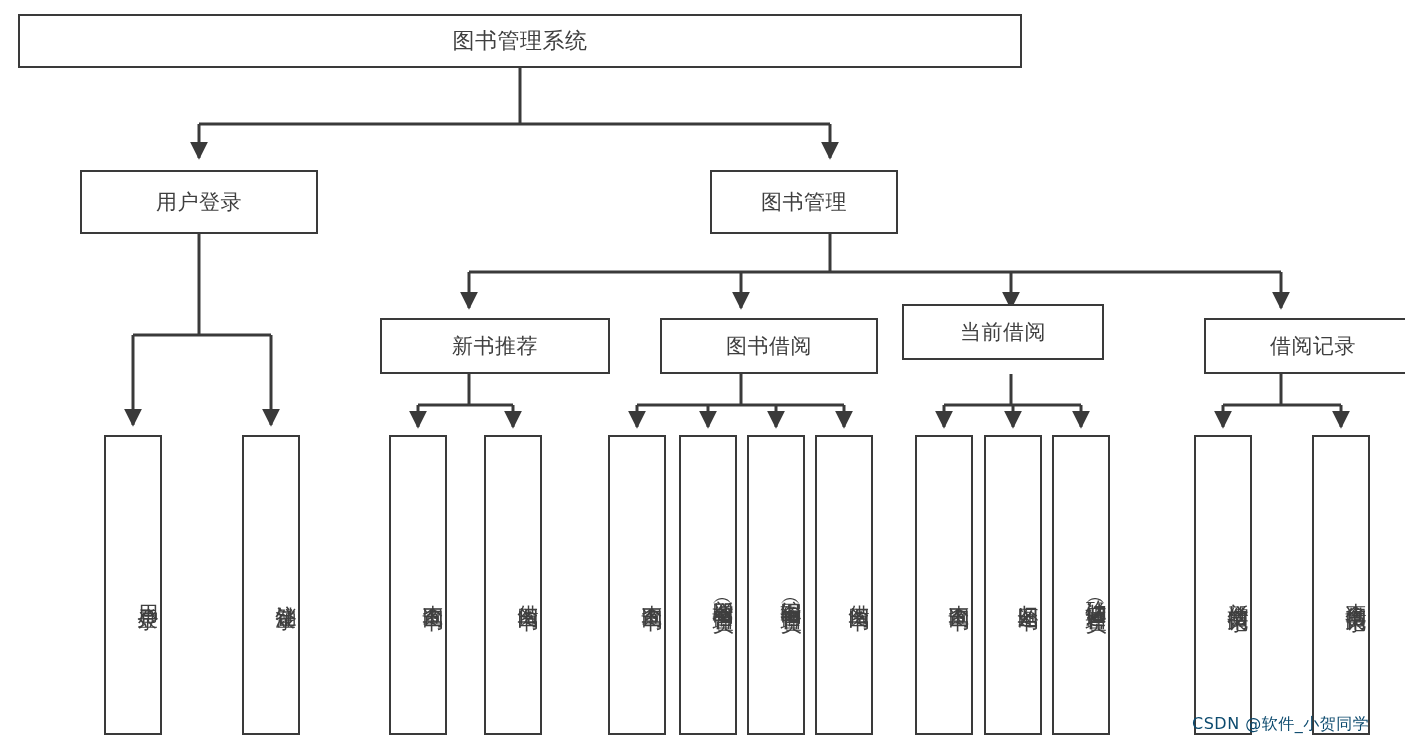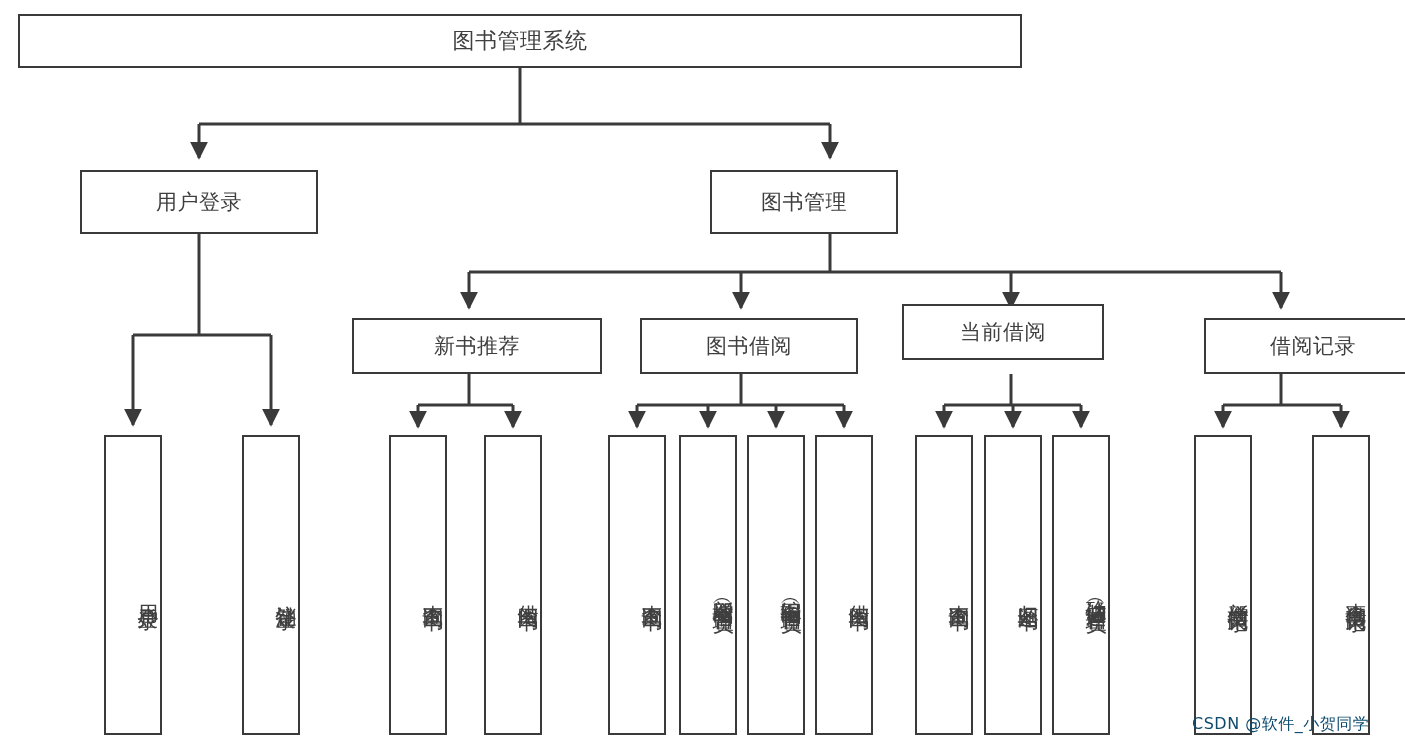--- a/index.html
+++ b/index.html
@@ -127,24 +127,24 @@
     <span>图书管理系统</span>
   </div>
 
   <div class="node horiz" style="left: 80px; top: 170px; width: 238px; height: 64px;">
     <span>用户登录</span>
   </div>
   <div class="node horiz" style="left: 710px; top: 170px; width: 188px; height: 64px;">
     <span>图书管理</span>
   </div>
 
-  <div class="node horiz" style="left: 352px; top: 318px; width: 250px; height: 56px;">
+  <div class="node horiz" style="left: 380px; top: 318px; width: 230px; height: 56px;">
     <span>新书推荐</span>
   </div>
-  <div class="node horiz" style="left: 640px; top: 318px; width: 218px; height: 56px;">
+  <div class="node horiz" style="left: 660px; top: 318px; width: 218px; height: 56px;">
     <span>图书借阅</span>
   </div>
   <div class="node horiz" style="left: 902px; top: 304px; width: 202px; height: 56px;">
     <span>当前借阅</span>
   </div>
   <div class="node horiz" style="left: 1204px; top: 318px; width: 218px; height: 56px;">
     <span>借阅记录</span>
   </div>
 
   <div class="node vert" style="left: 104px; top: 435px; width: 58px; height: 300px;">

